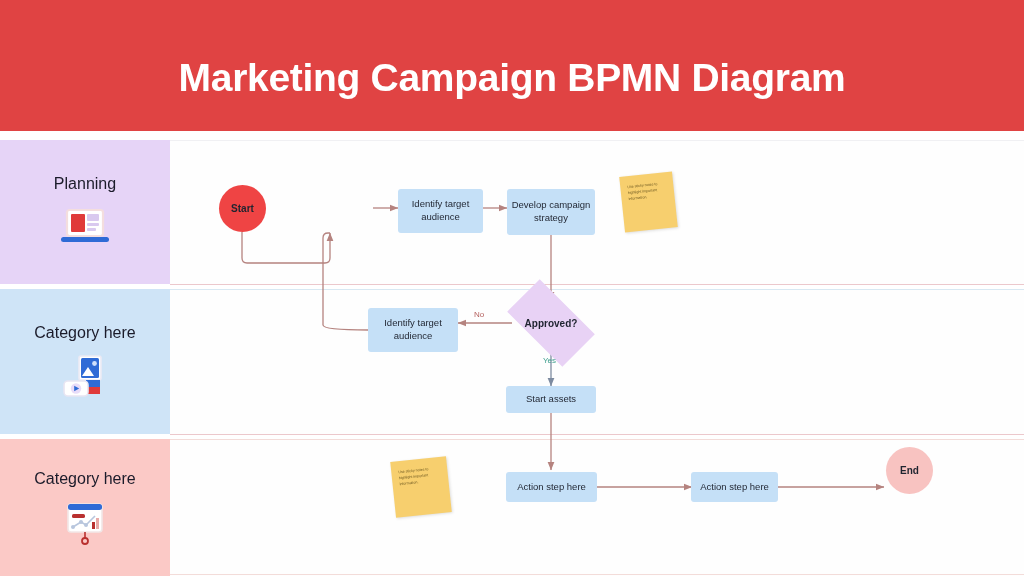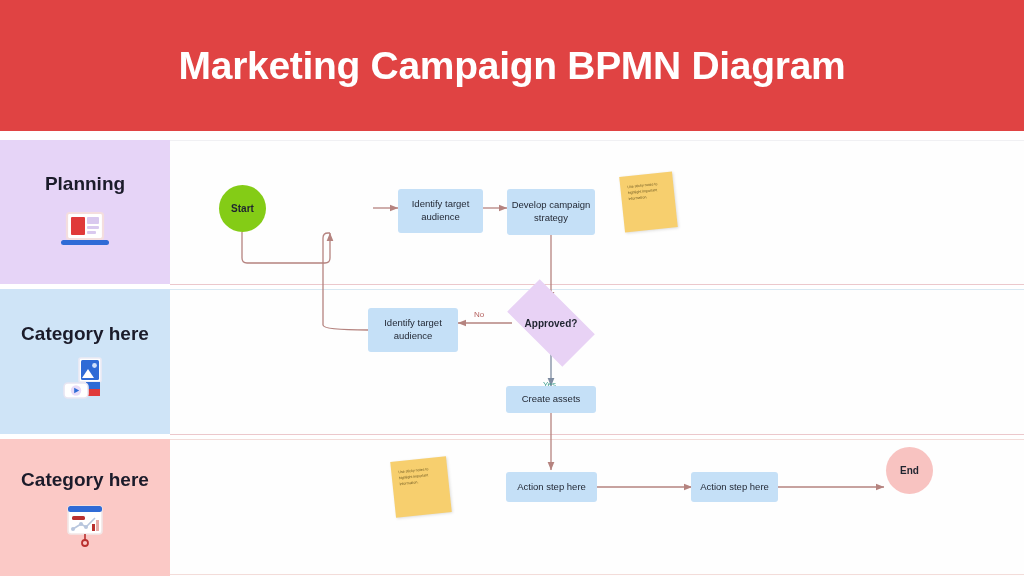--- a/index.html
+++ b/index.html
@@ -21,21 +21,21 @@
   
   .header-bar {
     position: absolute;
     left: 0; top: 0;
     width: 1024px;
     height: 131px;
     background: #e04343;
   }
   .header-title {
     position: absolute;
-    left: 0; top: 0;
+    left: 0; top: 12px;
     width: 1024px;
     height: 131px;
     display: flex;
     align-items: center;
     justify-content: center;
     color: #ffffff;
     font-size: 39px;
     font-weight: bold;
     letter-spacing: -0.3px;
     white-space: nowrap;
@@ -62,22 +62,22 @@
   .lane-body {
     position: absolute;
     left: 170px;
     top: 0;
     width: 854px;
     height: 100%;
     background: #fefefe;
     box-sizing: border-box;
   }
   .lane-name {
-    font-size: 19px;
-    font-weight: bold;
+    font-size: 16px;
+    font-weight: normal;
     color: #1b1b2a;
     text-align: center;
     line-height: 1.55;
     margin-bottom: 8px;
   }
   .lane-icon { width: 58px; height: 48px; }
 
   .lane1 { top: 140px; height: 144px; }
   .lane1 .lane-label-box { background: #e6d4f7; }
   .lane2 { top: 289px; height: 145px; }
@@ -114,21 +114,21 @@
     font-size: 9.5px;
     line-height: 1.35;
     padding: 2px 4px;
   }
   .terminator {
     border-radius: 50%;
     font-size: 10px;
     font-weight: bold;
     color: #1f2430;
   }
-  .start-node { background: #84cc16; }
+  .start-node { background: #ef4444; }
   .end-node   { background: #f8c3c1; }
 
   .diamond-wrap {
     position: absolute;
     display: flex;
     align-items: center;
     justify-content: center;
   }
   .diamond-shape {
     position: absolute;
@@ -161,21 +161,21 @@
   }
 
   
   .conn-label {
     position: absolute;
     font-size: 8px;
     font-weight: 500;
     white-space: nowrap;
   }
   .label-no  { color: #b5615f; }
-  .label-yes { color: #3f9f8e; margin-top: 24px; }
+  .label-yes { color: #3f9f8e; }
 
   svg.wires {
     position: absolute;
     left: 0; top: 0;
     width: 1024px; height: 576px;
     pointer-events: none;
   }
 </style>
 </head>
 <body>
@@ -311,21 +311,21 @@
   <div class="conn-label label-no" style="left:474px; top:310px;">No</div>
 
   <div class="diamond-wrap" style="left:512px; top:300px; width:78px; height:46px;">
     <div class="diamond-shape"></div>
     <div class="diamond-text">Approved?</div>
   </div>
 
   <div class="conn-label label-yes" style="left:543px; top:356px;">Yes</div>
 
   <div class="node task" style="left:506px; top:386px; width:90px; height:27px;">
-    <span>Create assets</span>
+    <span>Start assets</span>
   </div>
 
   <div class="sticky" style="left:393px; top:459px; width:56px; height:56px; transform:rotate(-6deg);">
     <div class="sticky-text">Use sticky notes to highlight important information.</div>
   </div>
 
   <div class="node task" style="left:506px; top:472px; width:91px; height:30px;">
     <span>Action step here</span>
   </div>
 

